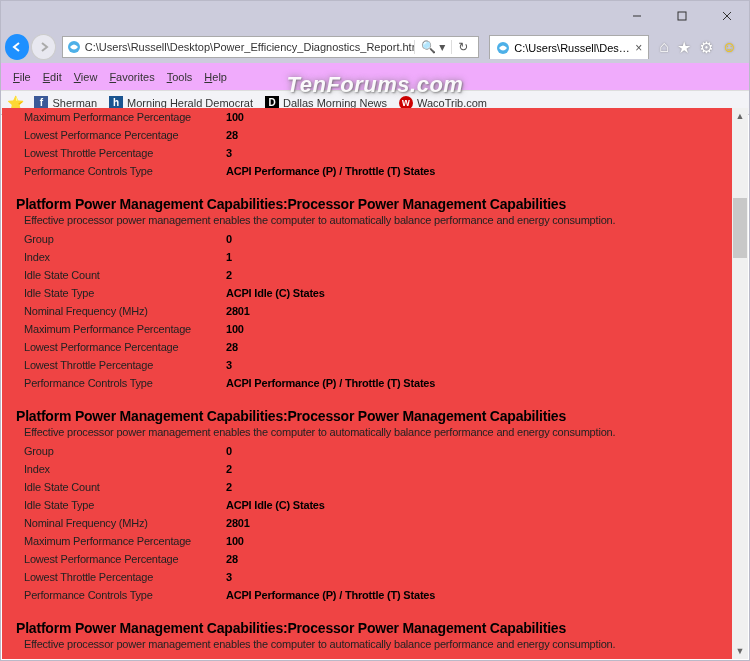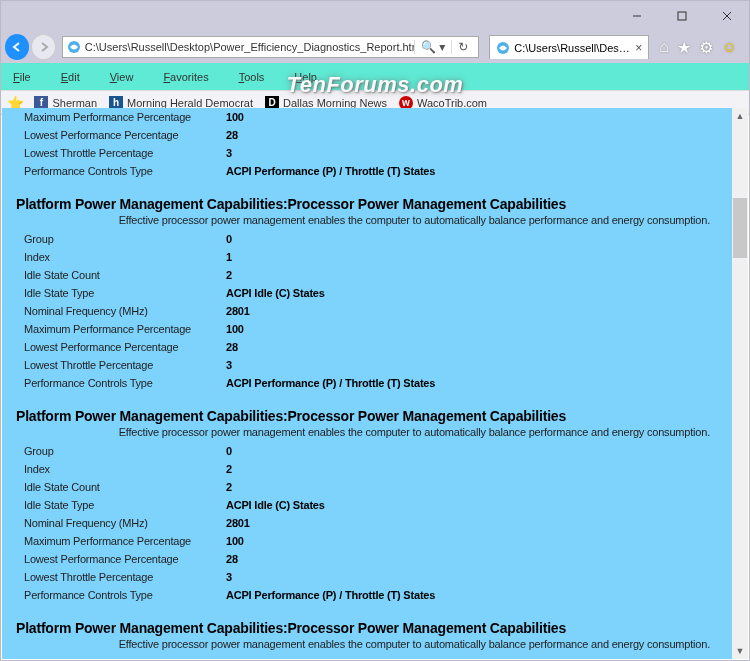--- a/index.html
+++ b/index.html
@@ -14,35 +14,35 @@
 .addr-wrap { flex: 1; display: flex; align-items: center; background: #fff; border: 1px solid #aaa; height: 22px; margin: 0 4px; padding: 0 4px; font-size: 11px; }
 .addr-icon { width: 14px; height: 14px; margin-right: 4px; }
 .addr-url { flex: 1; white-space: nowrap; overflow: hidden; color: #333; }
 .search-icon, .refresh-icon { color: #555; padding: 0 6px; border-left: 1px solid #ddd; font-size: 12px; }
 .tab-strip { display: flex; align-items: center; margin-left: 4px; }
 .tab { background: #fff; border: 1px solid #aaa; border-bottom: none; height: 24px; display: flex; align-items: center; padding: 0 6px; font-size: 11px; gap: 4px; max-width: 160px; }
 .tab-icon { width: 14px; height: 14px; }
 .tab-label { white-space: nowrap; overflow: hidden; text-overflow: ellipsis; flex: 1; }
 .tab-close { color: #555; font-size: 12px; }
 .toolbar-icons { display: flex; gap: 8px; padding: 0 8px; color: #fff; text-shadow: 0 0 2px #777; font-size: 16px; }
-.menubar { height: 28px; background: #5eead4; display: flex; align-items: center; padding: 0 6px; font-size: 11px; gap: 18px; border-bottom: 1px solid #ddd; }
+.menubar { height: 28px; background: #f0abfc; display: flex; align-items: center; padding: 0 6px; font-size: 11px; gap: 0; border-bottom: 1px solid #ddd; }
 .menu-item { padding: 1px 6px; color: #333; }
 .menu-item u { text-decoration: underline; }
 .favbar { height: 24px; background: #f3f3f7; display: flex; align-items: center; padding: 0 6px; font-size: 11px; gap: 10px; border-bottom: 1px solid #ccc; }
 .fav-item { display: flex; align-items: center; gap: 4px; color: #333; }
 .fav-icon { width: 14px; height: 14px; display: flex; align-items: center; justify-content: center; font-size: 10px; font-weight: bold; }
-.content { position: absolute; top: 107px; left: 1px; right: 17px; bottom: 1px; background: #7dd3fc; overflow: hidden; font-size: 11px; color: #000; }
+.content { position: absolute; top: 107px; left: 1px; right: 17px; bottom: 1px; background: #ef4444; overflow: hidden; font-size: 11px; color: #000; }
 .scrollbar { position: absolute; right: 1px; top: 107px; bottom: 1px; width: 16px; background: #f0f0f0; }
 .scroll-thumb { position: absolute; left: 1px; right: 1px; top: 90px; height: 60px; background: #c8c8c8; }
 .scroll-arrow { position: absolute; left: 0; right: 0; height: 16px; display: flex; align-items: center; justify-content: center; color: #666; font-size: 9px; }
 .scroll-arrow.up { top: 0; }
 .scroll-arrow.down { bottom: 0; }
 .section { margin-bottom: 14px; }
 .section-title { font-weight: bold; font-size: 14px; padding: 2px 14px; letter-spacing: -0.2px; }
-.section-desc { font-size: 11px; padding: 0 22px 4px 22px; color: #222; letter-spacing: -0.2px; text-align: right; }
+.section-desc { font-size: 11px; padding: 0 22px 4px 22px; color: #222; letter-spacing: -0.2px; }
 .row { display: flex; padding: 3px 0 3px 22px; font-size: 11px; letter-spacing: -0.2px; }
 .row-label { width: 195px; color: #222; }
 .row-value { font-weight: bold; color: #000; margin-left: 7px; }
 .watermark { position: absolute; top: 71px; left: 50%; transform: translateX(-50%); font-size: 22px; font-weight: bold; font-style: italic; color: rgba(255,255,255,.95); text-shadow: 0 0 6px rgba(120,120,120,.8), 1px 1px 2px rgba(100,100,100,.7); pointer-events: none; z-index: 50; letter-spacing: .5px; }
 </style>
 </head>
 <body>
 
 <div class="titlebar">
   <div class="win-controls">

